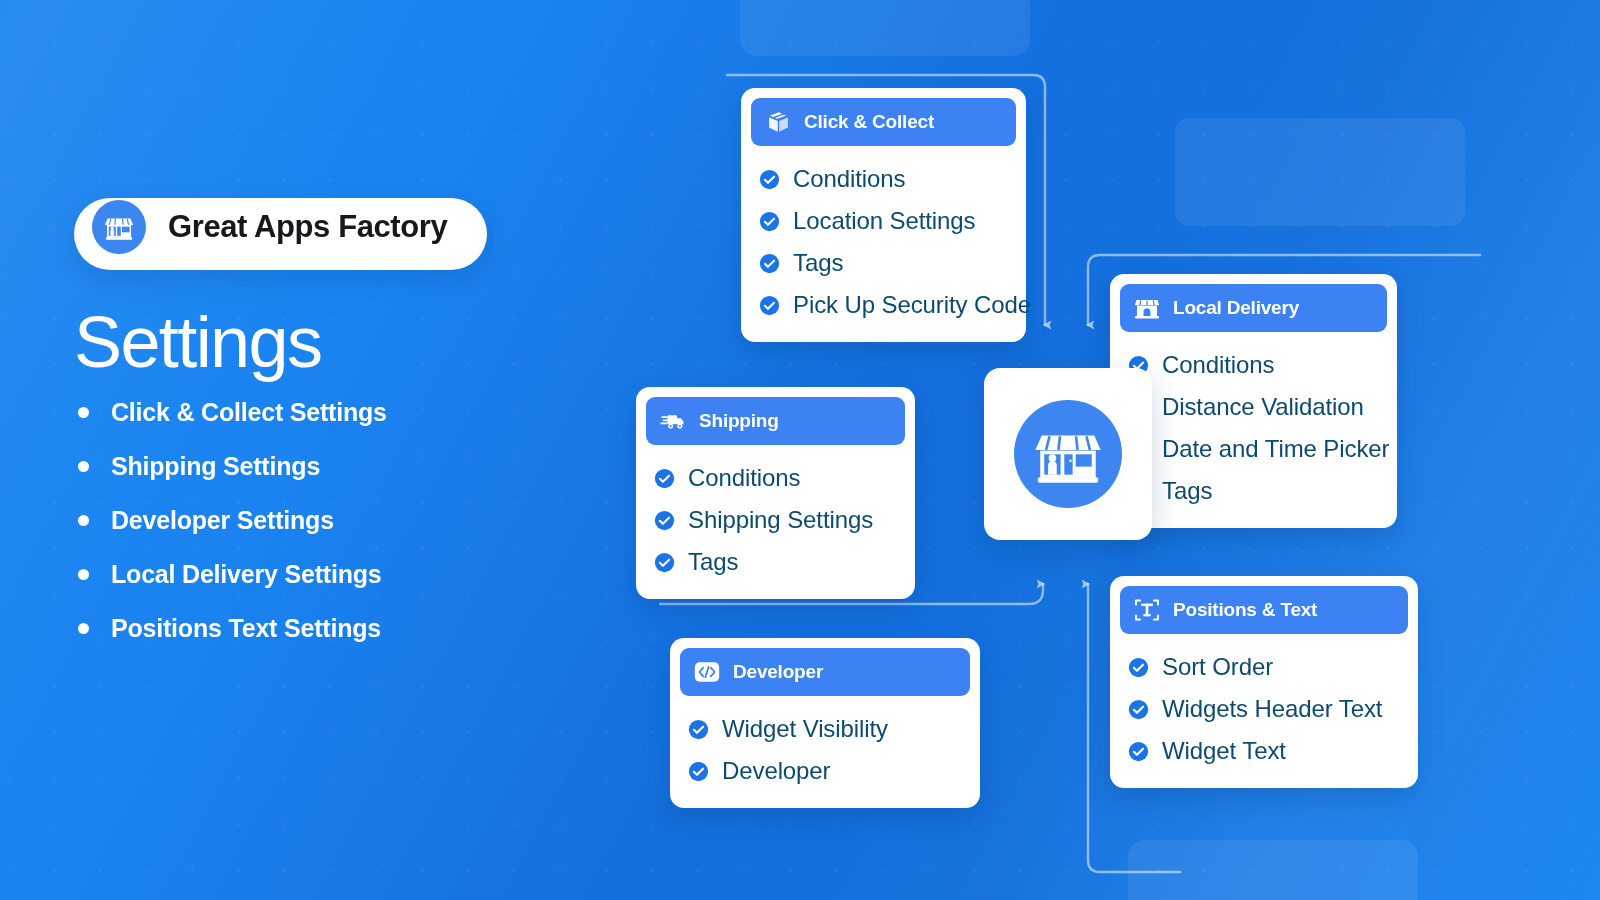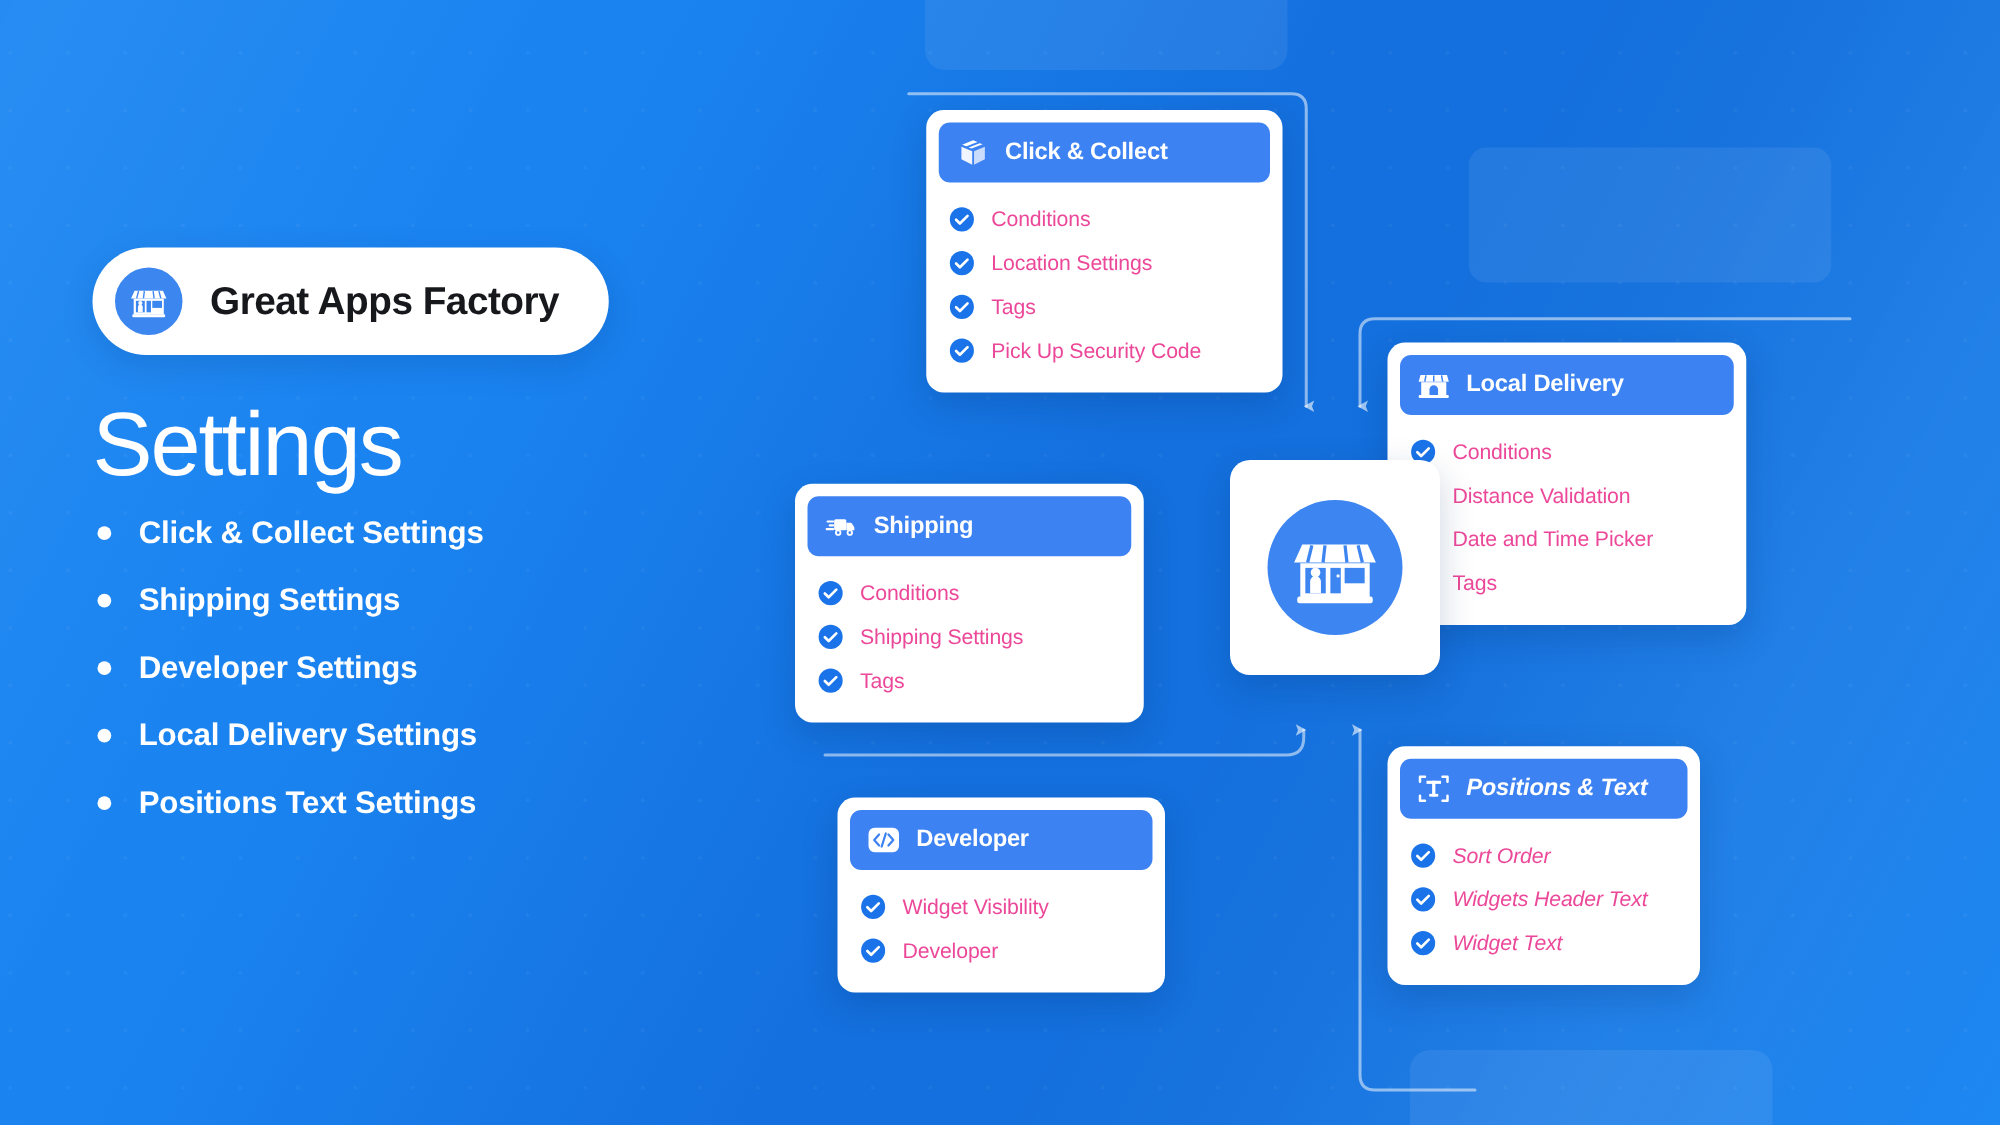--- a/index.html
+++ b/index.html
@@ -53,21 +53,21 @@
     top: 198px;
     width: 560px;
   }
 
   #brand-pill {
     display: inline-flex;
     align-items: center;
     gap: 22px;
     background: #ffffff;
     border-radius: 48px;
-    padding: 16px 40px 16px 18px;
+    padding: 2px 40px 16px 18px;
     box-shadow: 0 8px 26px rgba(5,40,95,0.16);
   }
   #brand-pill .brand-icon {
     width: 54px; height: 54px;
     border-radius: 50%;
     background: #3c86f0;
     display: flex; align-items: center; justify-content: center;
     flex: none;
   }
   #brand-pill .brand-name {
@@ -158,33 +158,33 @@
     display: flex;
     align-items: center;
     gap: 13px;
     padding: 7px 0;
   }
   .card-items .check {
     width: 21px; height: 21px;
     flex: none;
   }
   .card-items .item-text {
-    font-size: 17px;
+    font-size: 24px;
     font-weight: 400;
-    color: #ec4899;
+    color: #0c4a6e;
     white-space: nowrap;
     letter-spacing: -0.1px;
   }
 
   
   #card-click-collect   { left: 741px;  top: 88px;  width: 285px; }
   #card-shipping        { left: 636px;  top: 387px; width: 279px; }
-  #card-developer       { left: 670px;  top: 638px; width: 262px; text-align: center; }
+  #card-developer       { left: 670px;  top: 638px; width: 310px; text-align: center; }
   #card-local-delivery  { left: 1110px; top: 274px; width: 287px; }
-  #card-positions-text  { left: 1110px; top: 597px; width: 250px; font-style: italic; }
+  #card-positions-text  { left: 1110px; top: 576px; width: 308px; }
 
   
   #hub {
     position: absolute;
     left: 984px; top: 368px;
     width: 168px; height: 172px;
     background: #ffffff;
     border-radius: 16px;
     display: flex; align-items: center; justify-content: center;
     box-shadow: 0 10px 28px rgba(6,40,96,0.20);

